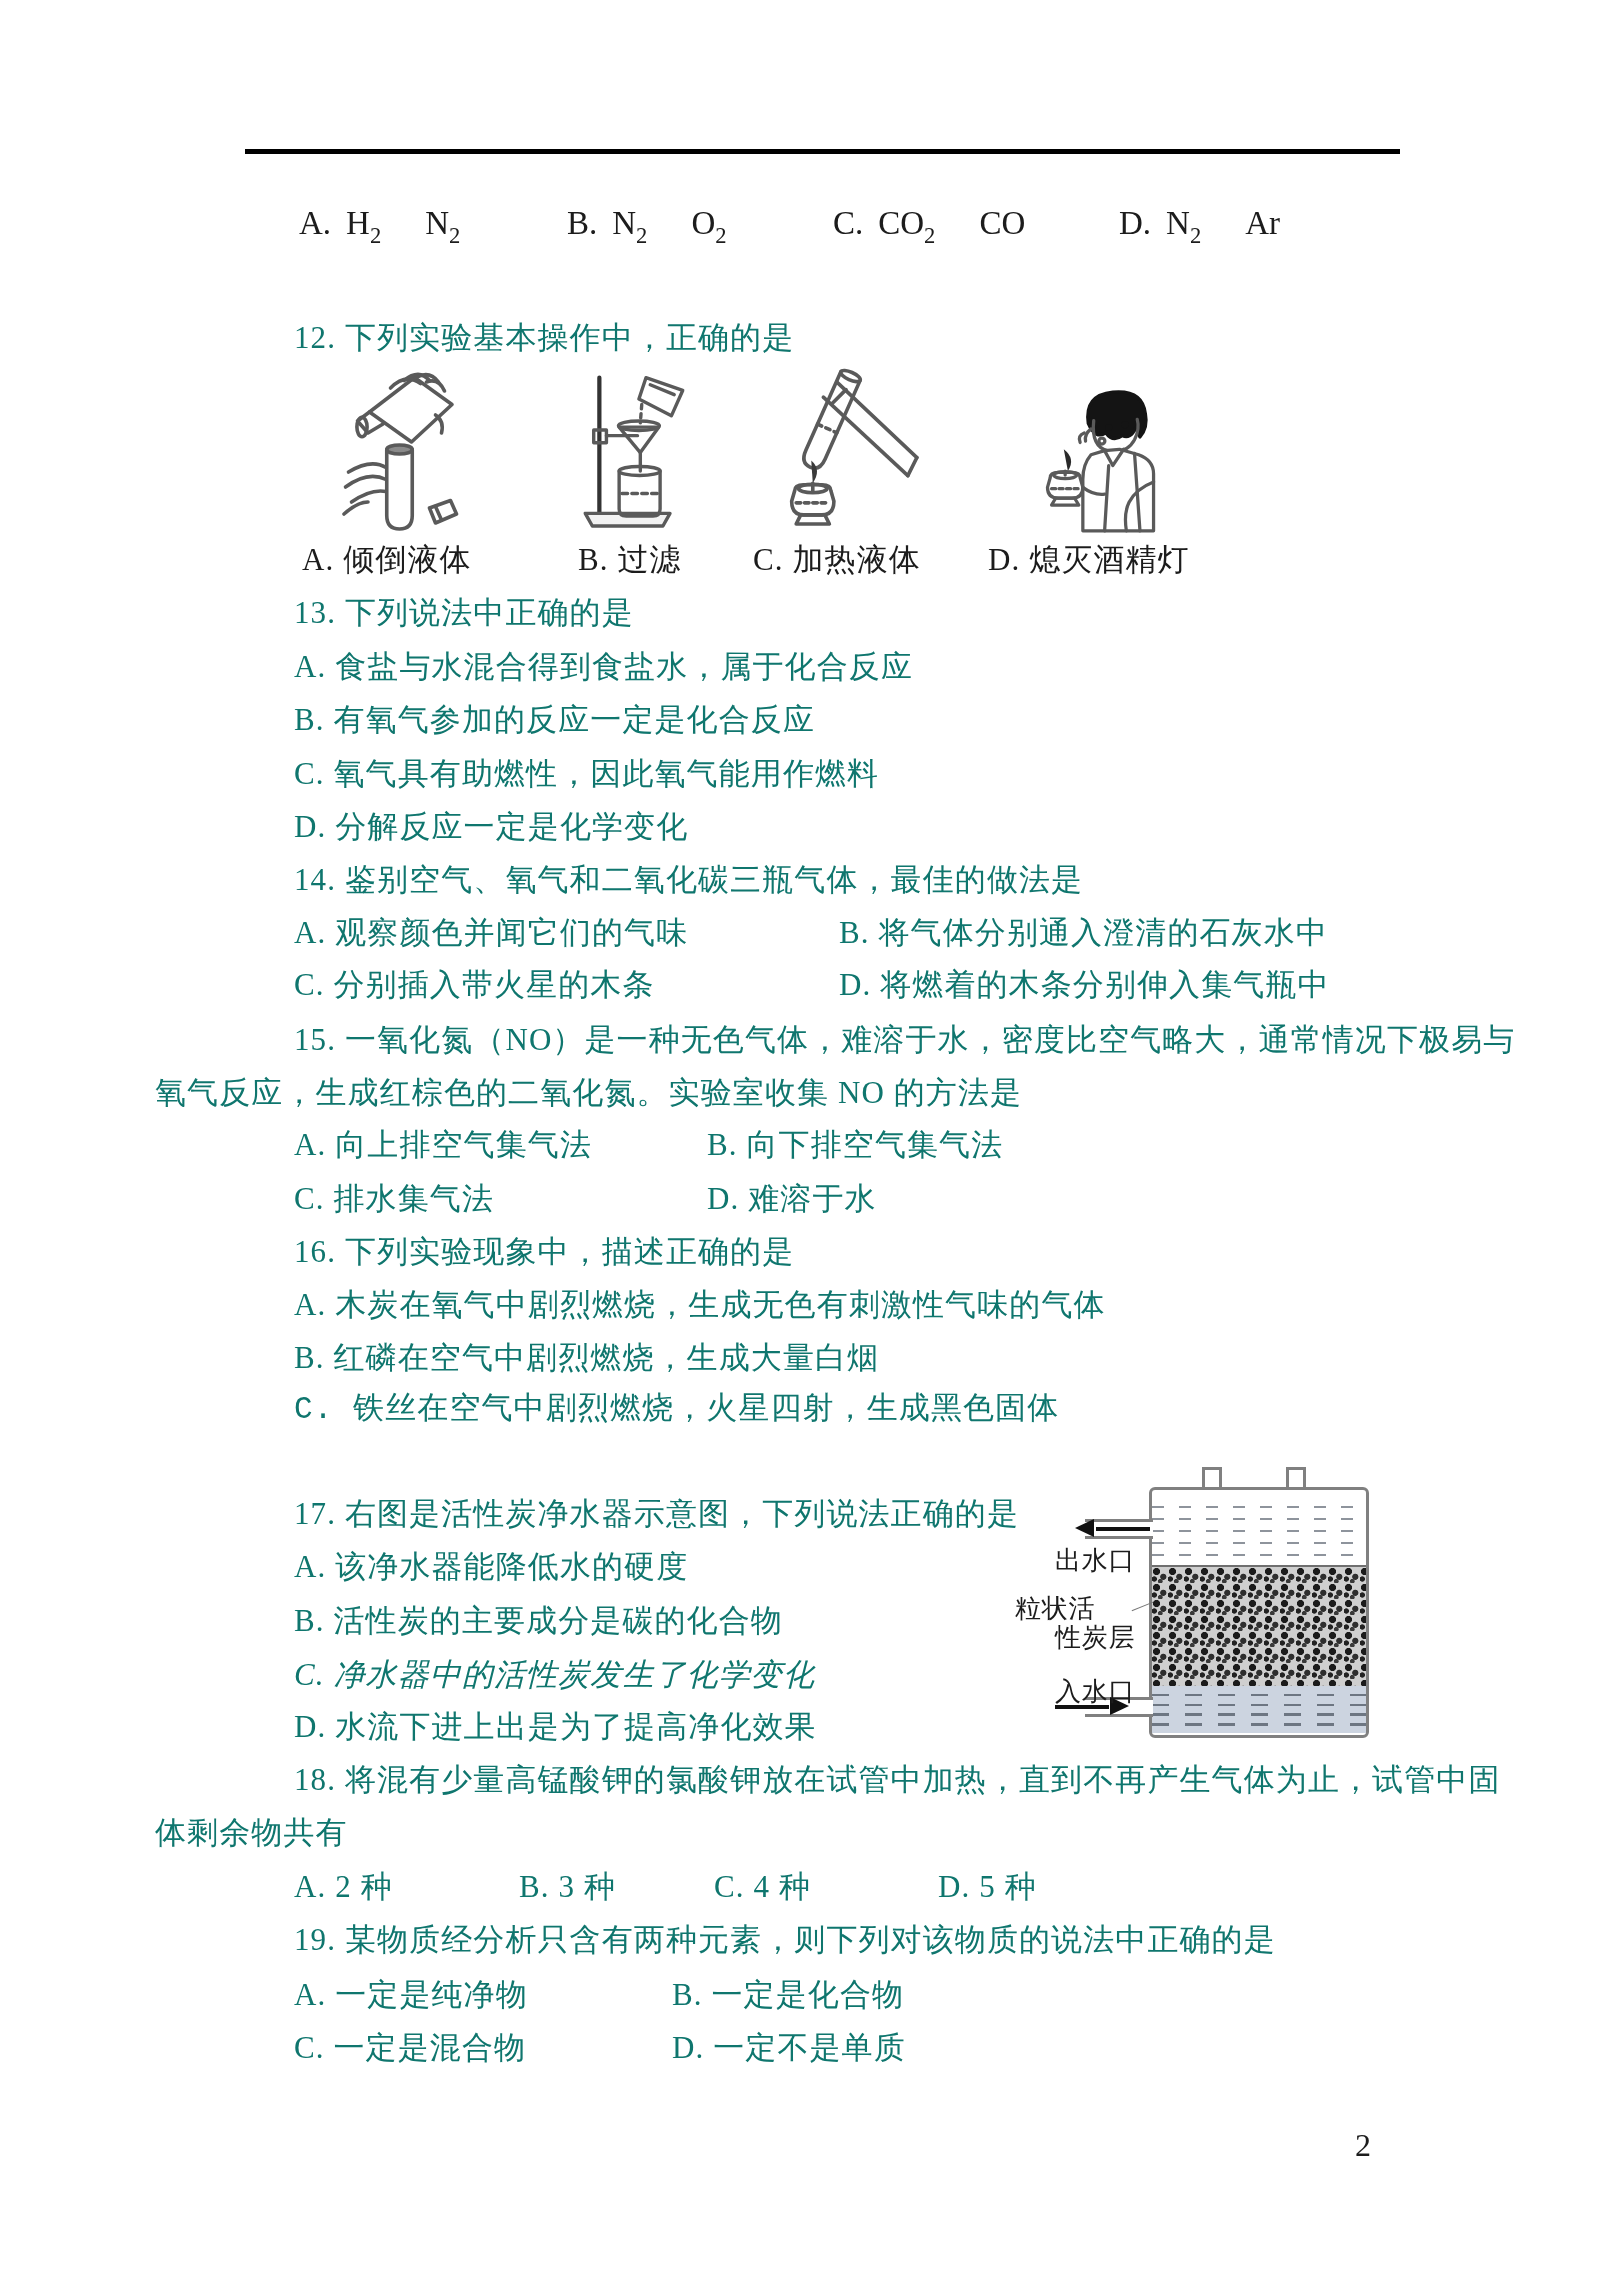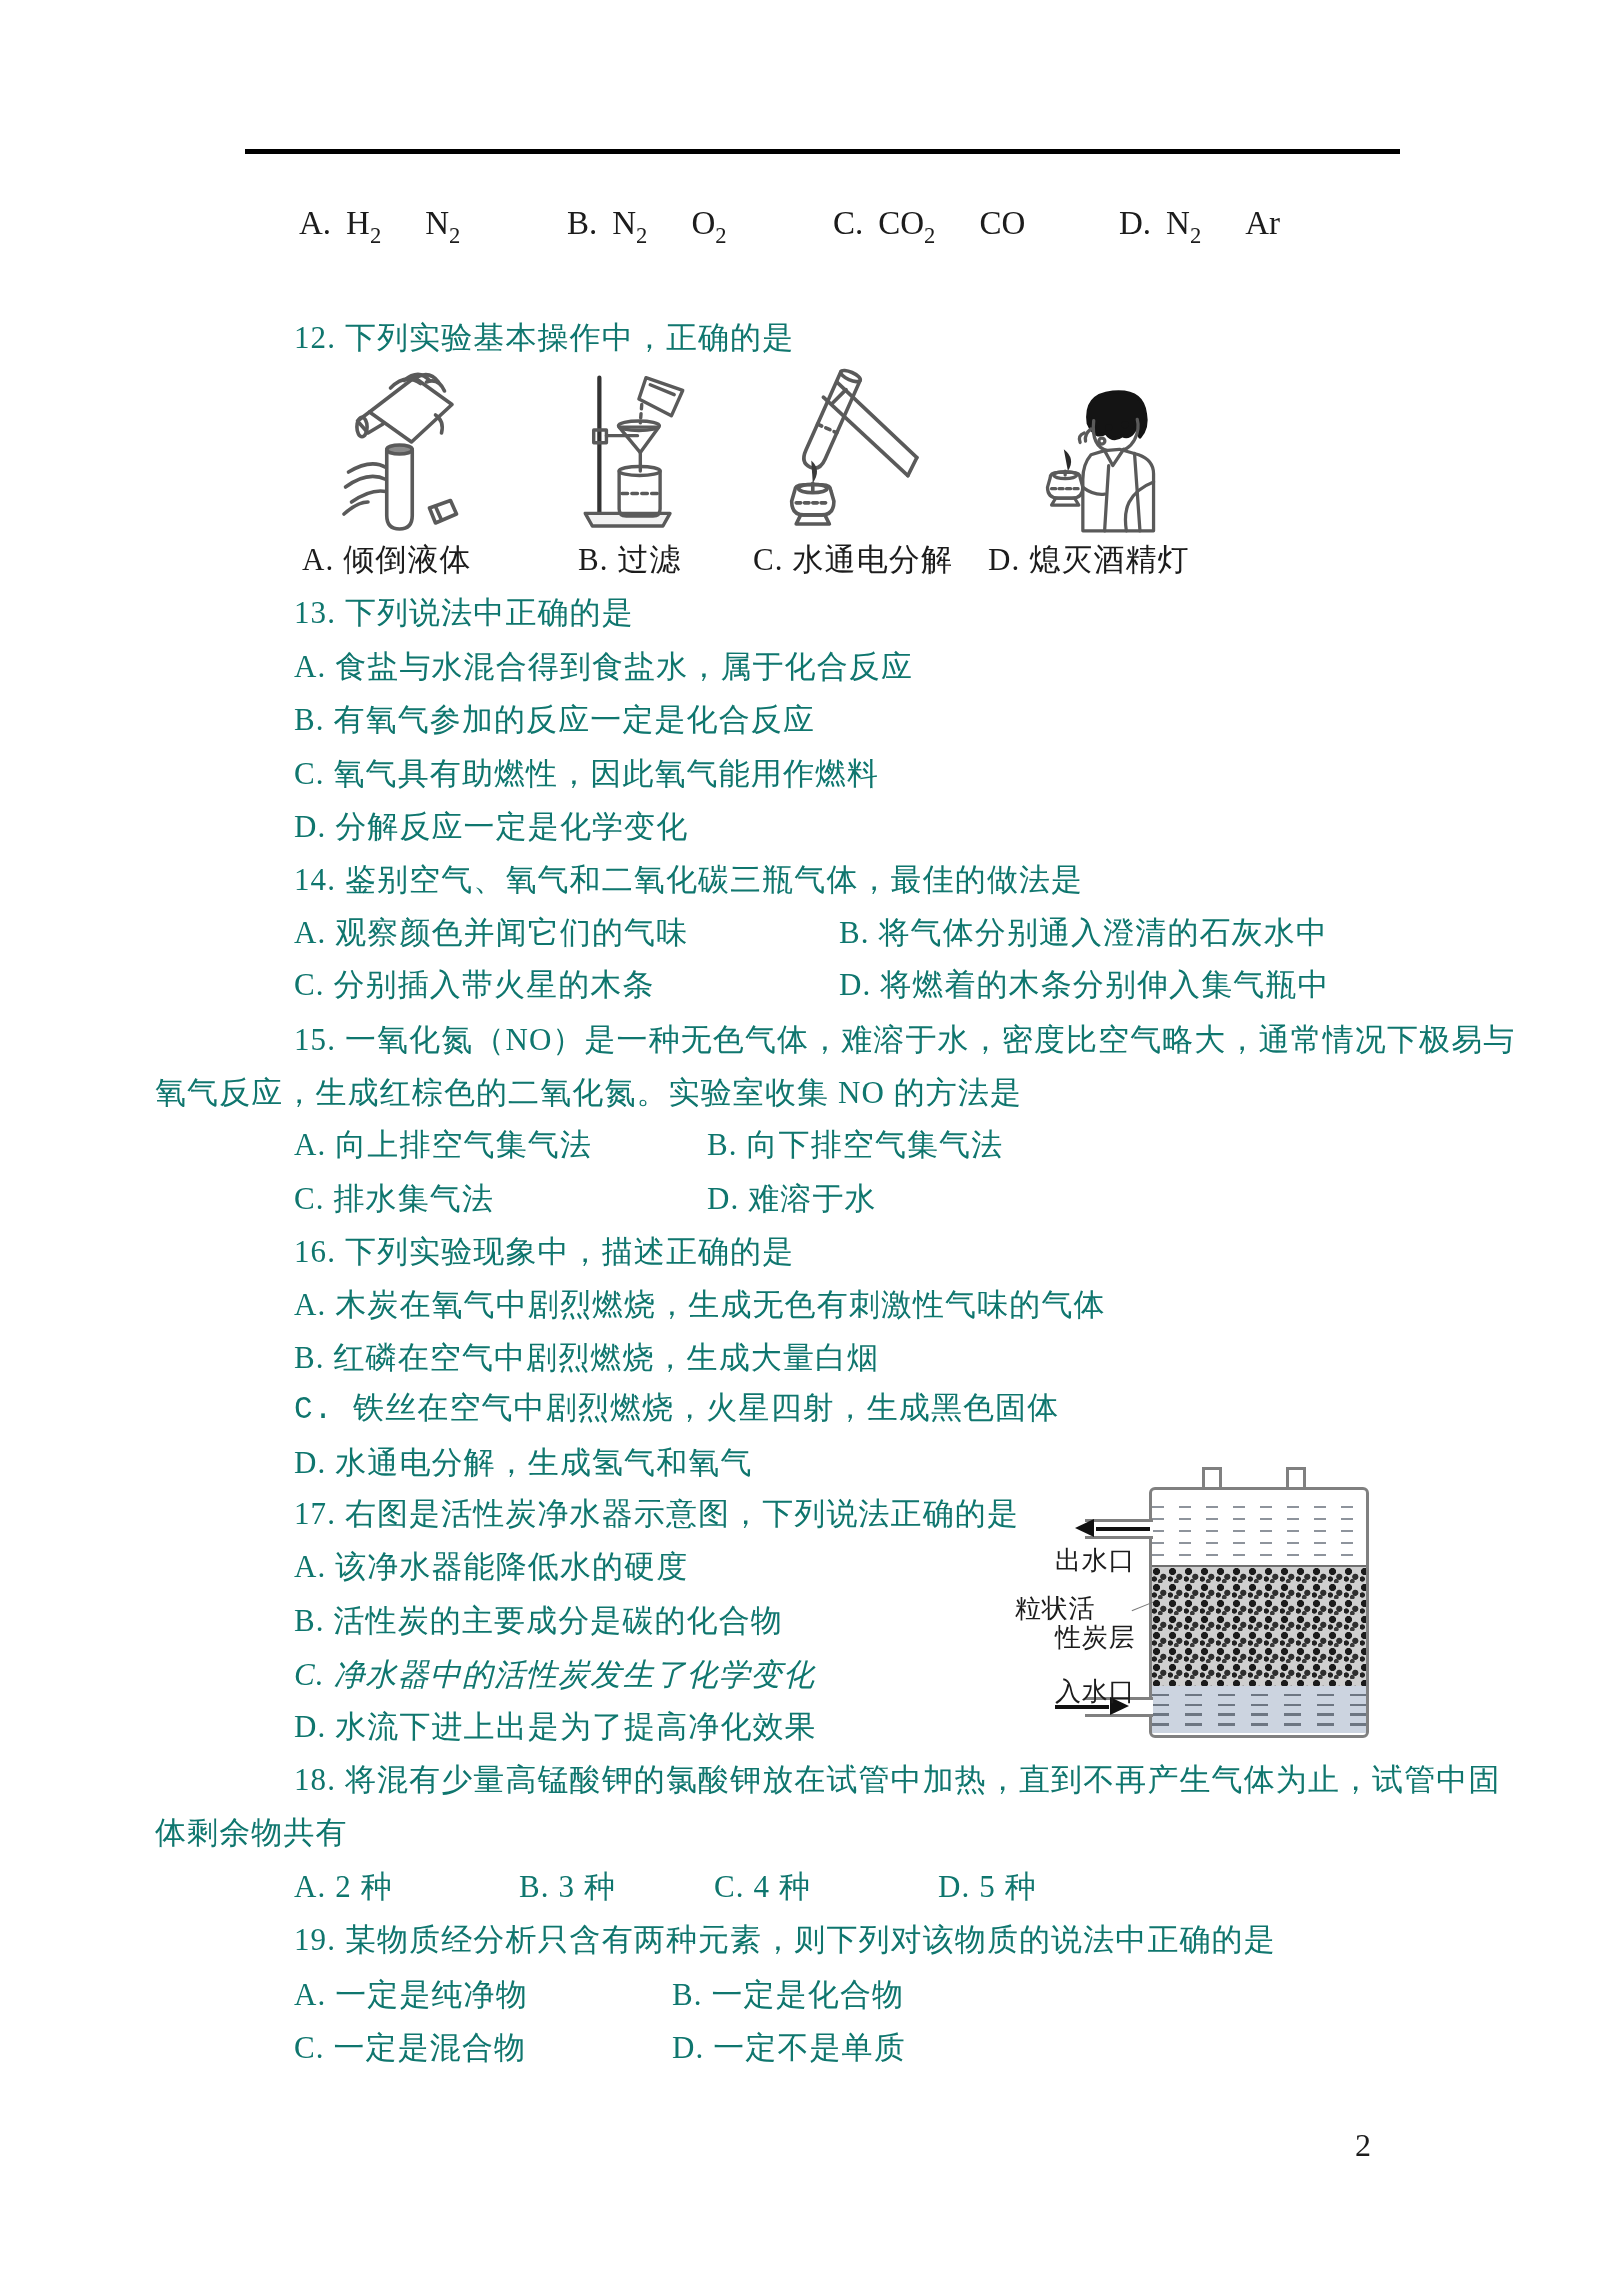--- a/index.html
+++ b/index.html
@@ -190,21 +190,21 @@
         <path d="M20,67 Q20,63 26,63 H36 Q42,63 42,67 L44,74 Q44,82 36,82 H26 Q18,82 18,74 Z"></path>
         <ellipse cx="31" cy="65" rx="8.5" ry="2.6"></ellipse>
         <path d="M24,82 h14 l3,5 H21 z"></path>
         <line x1="21" y1="75" x2="42" y2="75" stroke-dasharray="3,2.5"></line>
       </g>
     </svg>
   </div>
 
   <div class="caption" style="left:302px;top:537px;">A. 倾倒液体</div>
   <div class="caption" style="left:578px;top:537px;">B. 过滤</div>
-  <div class="caption" style="left:753px;top:537px;">C. 水通电分解</div>
+  <div class="caption" style="left:753px;top:537px;">C. 加热液体</div>
   <div class="caption" style="left:988px;top:537px;">D. 熄灭酒精灯</div>
 
   <div class="line" style="left:294px;top:590px;">13. 下列说法中正确的是</div>
   <div class="line" style="left:294px;top:644px;">A. 食盐与水混合得到食盐水，属于化合反应</div>
   <div class="line" style="left:294px;top:697px;">B. 有氧气参加的反应一定是化合反应</div>
   <div class="line" style="left:294px;top:751px;">C. 氧气具有助燃性，因此氧气能用作燃料</div>
   <div class="line" style="left:294px;top:804px;">D. 分解反应一定是化学变化</div>
 
   <div class="line" style="left:294px;top:857px;">14. 鉴别空气、氧气和二氧化碳三瓶气体，最佳的做法是</div>
   <div class="line" style="left:294px;top:910px;">A. 观察颜色并闻它们的气味</div>
@@ -216,21 +216,20 @@
   <div class="line" style="left:155px;top:1070px;">氧气反应，生成红棕色的二氧化氮。实验室收集 NO 的方法是</div>
   <div class="line" style="left:294px;top:1122px;">A. 向上排空气集气法</div>
   <div class="line" style="left:707px;top:1122px;">B. 向下排空气集气法</div>
   <div class="line" style="left:294px;top:1176px;">C. 排水集气法</div>
   <div class="line" style="left:707px;top:1176px;">D. 难溶于水</div>
 
   <div class="line" style="left:294px;top:1229px;">16. 下列实验现象中，描述正确的是</div>
   <div class="line" style="left:294px;top:1282px;">A. 木炭在氧气中剧烈燃烧，生成无色有刺激性气味的气体</div>
   <div class="line" style="left:294px;top:1335px;">B. 红磷在空气中剧烈燃烧，生成大量白烟</div>
   <div class="line" style="left:294px;top:1387px;font-family:Liberation Mono, monospace;">C. 铁丝在空气中剧烈燃烧，火星四射，生成黑色固体</div>
-  <div class="line" style="left:294px;top:1440px;">D. 水通电分解，生成氢气和氧气</div>
 
   <div class="line" style="left:294px;top:1491px;">17. 右图是活性炭净水器示意图，下列说法正确的是</div>
   <div class="line" style="left:294px;top:1544px;">A. 该净水器能降低水的硬度</div>
   <div class="line" style="left:294px;top:1598px;">B. 活性炭的主要成分是碳的化合物</div>
   <div class="line" style="left:294px;top:1652px;font-style:italic;">C. 净水器中的活性炭发生了化学变化</div>
   <div class="line" style="left:294px;top:1704px;">D. 水流下进上出是为了提高净化效果</div>
 
   <div class="p-stub" style="left:1202px;top:1467px;"></div>
   <div class="p-stub" style="left:1286px;top:1467px;"></div>
   <div class="purifier">

